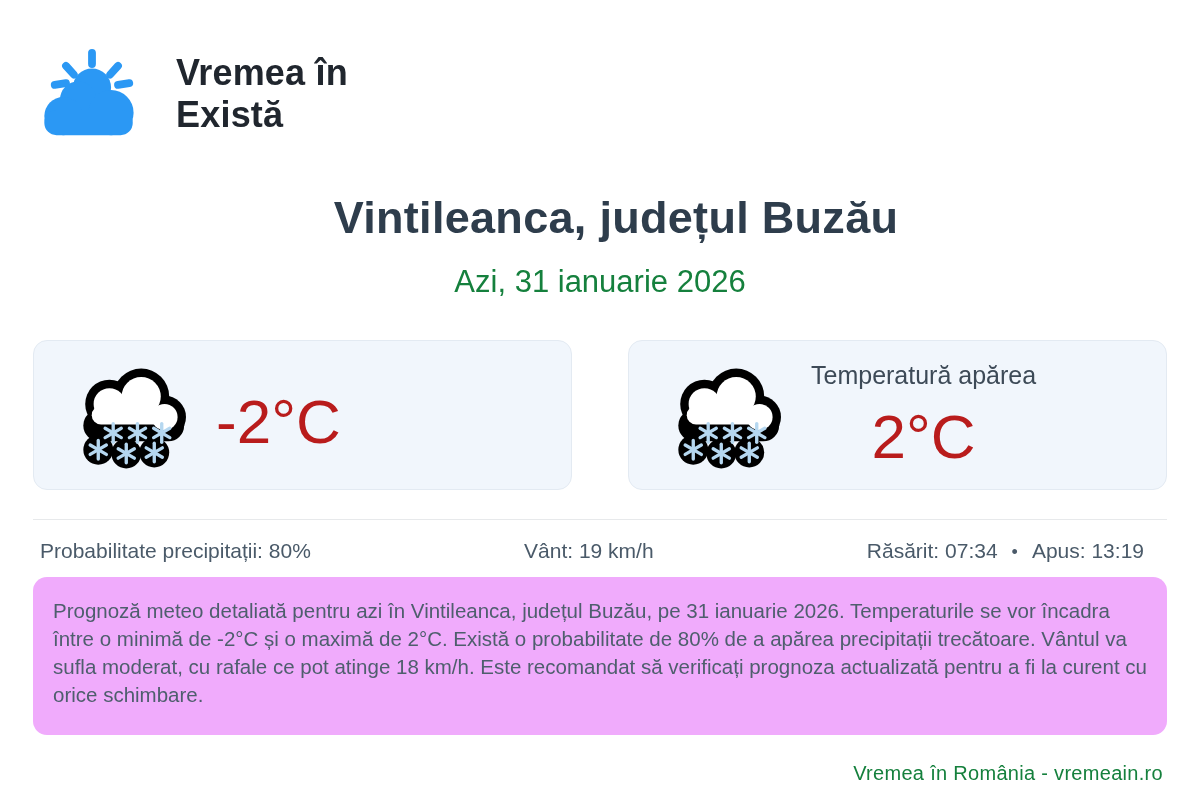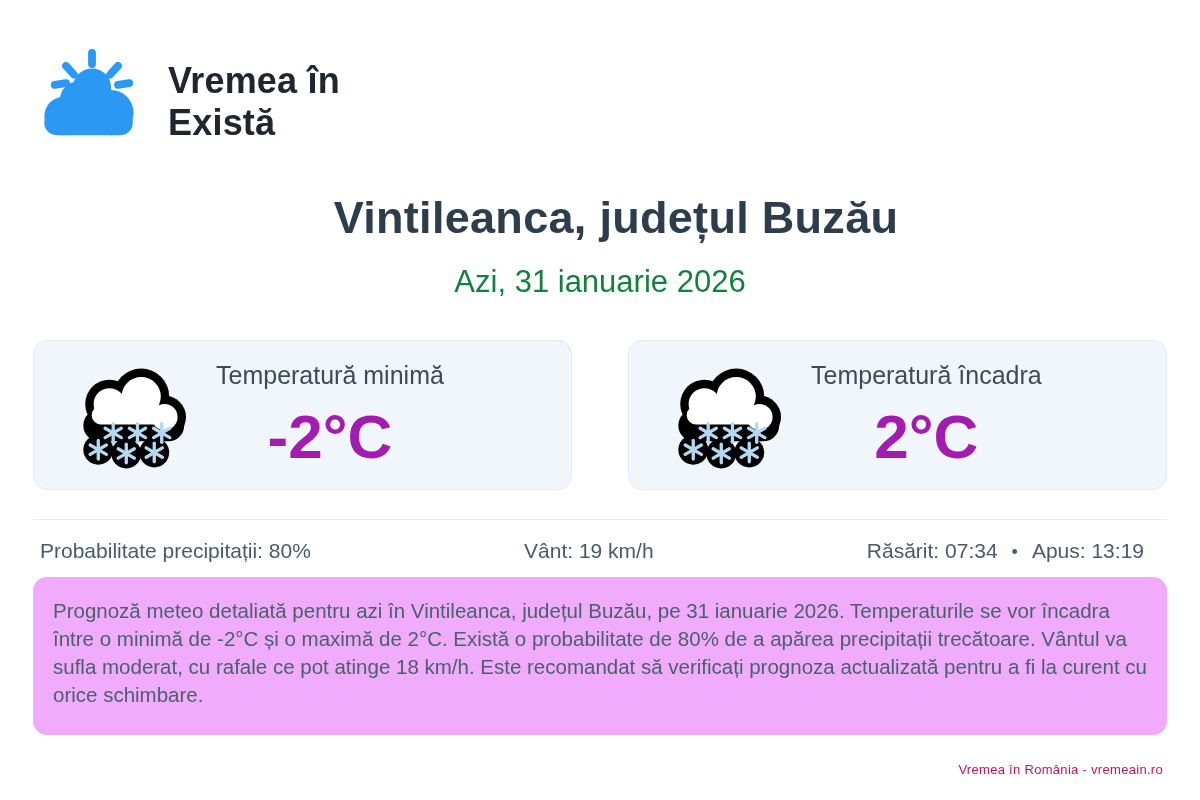--- a/index.html
+++ b/index.html
@@ -7,21 +7,21 @@
   body {
     position:relative;
     background:#ffffff;
     font-family:"Liberation Sans", sans-serif;
     overflow:hidden;
     color:#2f3e4c;
   }
   
   .logo {
     position:absolute; top:44px; left:40px;
-    display:flex; align-items:flex-end; gap:24px;
+    display:flex; align-items:center; gap:32px;
     cursor:pointer;
   }
   .logo svg { width:104px; height:100px; display:block; }
   .logo-text {
     font-size:36px; font-weight:bold; color:#20262e;
     line-height:1.17; letter-spacing:0.2px;
   }
   
   .page-title {
     position:absolute; top:192px; left:16px; width:100%;
@@ -44,21 +44,21 @@
     background:#f1f6fc;
     border:1px solid #e3eaf2;
     border-radius:14px;
     display:flex; align-items:center;
     padding-left:40px; gap:30px;
   }
   .card svg { width:112px; height:120px; display:block; margin-top:6px; }
   .card-text { display:flex; flex-direction:column; align-items:center; }
   .card-label { font-size:25px; color:#3d4a57; }
   .card-value {
-    font-size:62px; font-weight:bold; color:#a21caf;
+    font-size:62px; font-weight:normal; color:#b91c1c;
     line-height:1.05; margin-top:14px;
   }
   
   .divider {
     position:absolute; top:519px; left:33px; right:33px;
     border-top:1px solid #e7e9eb; height:0;
   }
   .stats {
     position:absolute; top:539px; left:40px; right:56px;
     display:flex; justify-content:space-between; align-items:baseline;
@@ -70,21 +70,21 @@
   .description-panel {
     position:absolute; top:577px; left:33px; right:33px;
     background:#f0abfc;
     border-radius:14px;
     padding:20px 20px 26px 20px;
     font-size:20.5px; line-height:1.37; color:#4e5e6d;
   }
   
   .footer {
     position:absolute; top:762px; right:37px;
-    font-size:13px; color:#be185d;
+    font-size:20px; color:#15803d;
     letter-spacing:0.3px;
   }
 </style>
 </head>
 <body>
 
 <svg width="0" height="0" style="position:absolute">
   <defs>
     <g id="flake" stroke="#b5d7f0" stroke-width="3.6" stroke-linecap="round">
       <line x1="0" y1="-10" x2="0" y2="10"></line>
@@ -150,33 +150,32 @@
 
 <div class="cards">
 
   <div class="card">
     <span>
       <svg viewBox="0 0 120 122">
           <use href="#snowcloud"></use>
         </svg>
     </span>
     <div class="card-text">
-      <div class="card-label">Temperatură minimă</div>
       <div class="card-value">-2°C</div>
     </div>
   </div>
 
   <div class="card">
     <span>
       <svg viewBox="0 0 120 122">
           <use href="#snowcloud"></use>
         </svg>
     </span>
     <div class="card-text">
-      <div class="card-label">Temperatură încadra</div>
+      <div class="card-label">Temperatură apărea</div>
       <div class="card-value">2°C</div>
     </div>
   </div>
 
 </div>
 
 <div class="divider"></div>
 <div class="stats">
   <span>Probabilitate precipitații: 80%</span>
   <span>Vânt: 19 km/h</span>

